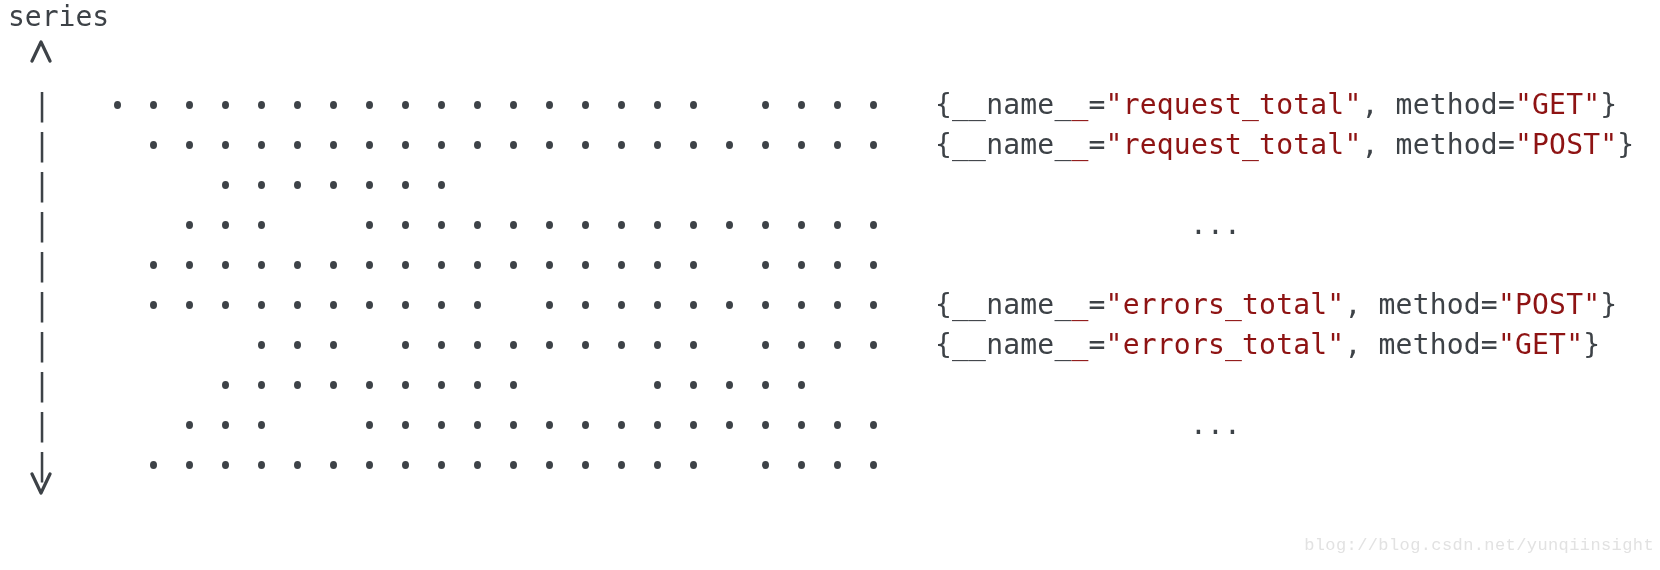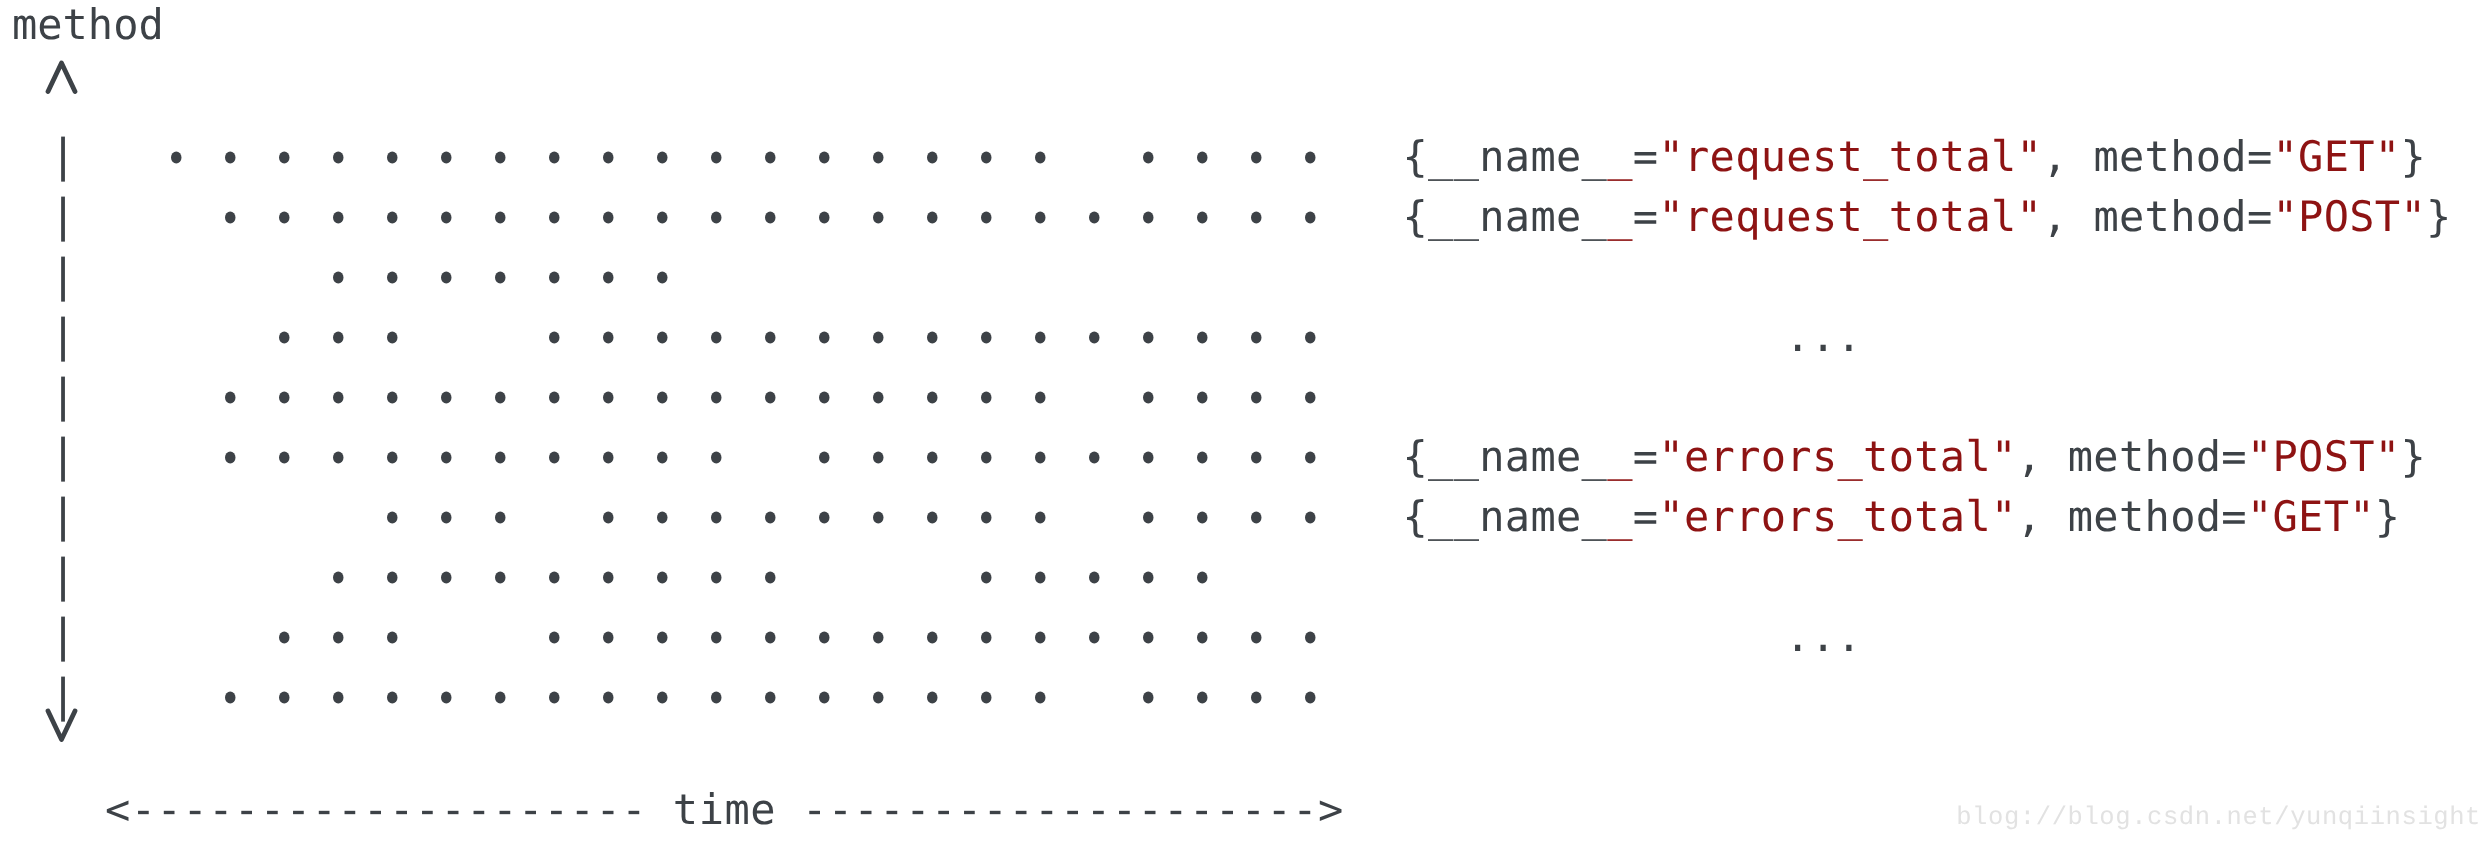--- a/index.html
+++ b/index.html
@@ -50,21 +50,21 @@
     font-size:17px;letter-spacing:0.4px;
     color:var(--wm);
     white-space:pre;
   }
 </style>
 </head>
 <body>
 
 <div id="stage">
 
-  <div id="series-label">method</div>
+  <div id="series-label">series</div>
 
   <svg id="axis-up" class="axis-arrow" viewBox="0 0 22 24">
     <polyline points="2,22 11,3 20,22" fill="none" stroke="#3d4247" stroke-width="3.2" stroke-linecap="round" stroke-linejoin="round"></polyline>
   </svg>
 
   <div id="rows-host">
       <div class="tick" style="top: 85px;">|</div>
       <div class="dot-row" style="top: 101px;">
         <span class="dot" style="left: 0px;"></span>
         <span class="dot" style="left: 36px;"></span>
@@ -274,16 +274,15 @@
         <span class="dot" style="left: 684px;"></span>
         <span class="dot" style="left: 720px;"></span>
         <span class="dot" style="left: 756px;"></span>
       </div>
     </div>
 
   <svg id="axis-down" class="axis-arrow" viewBox="0 0 22 24">
     <polyline points="2,2 11,21 20,2" fill="none" stroke="#3d4247" stroke-width="3.2" stroke-linecap="round" stroke-linejoin="round"></polyline>
   </svg>
 
-  <div id="time-axis">&lt;-------------------- time --------------------&gt;</div>
 
   <div id="watermark">blog://blog.csdn.net/yunqiinsight</div>
 </div>
 
 </body></html>

